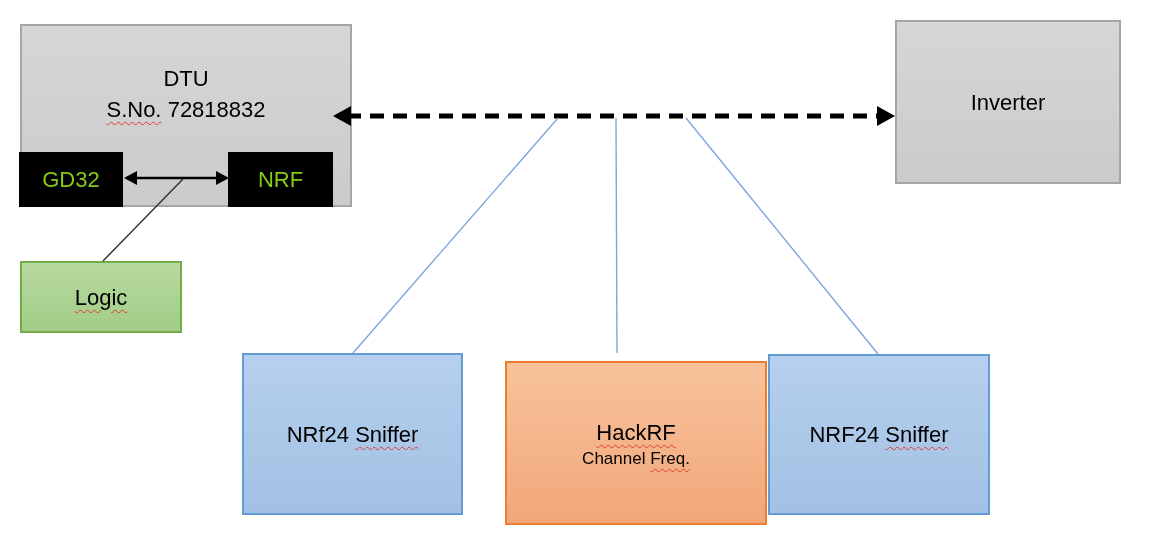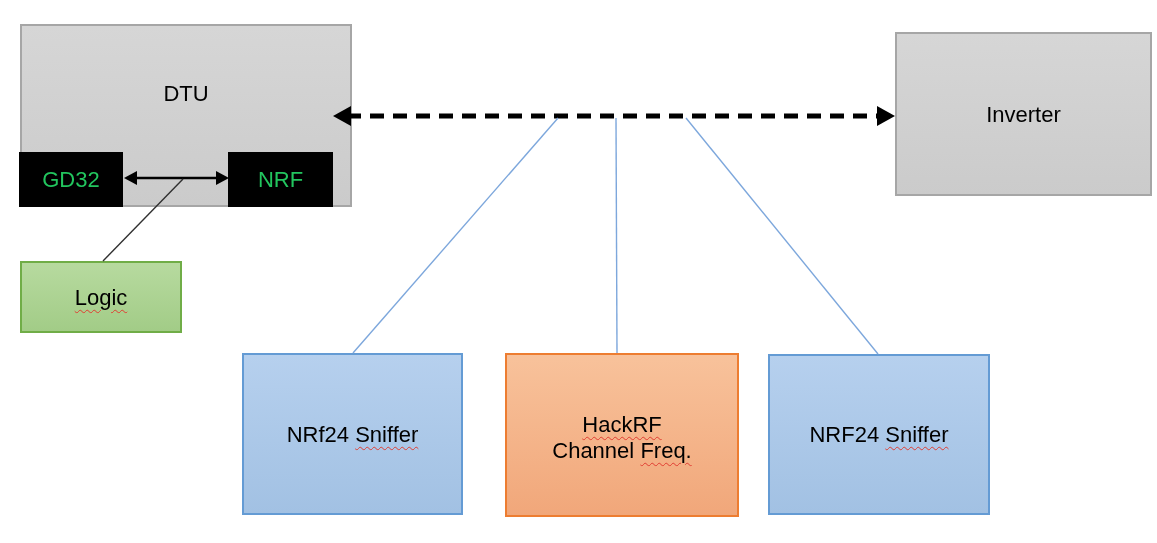--- a/index.html
+++ b/index.html
@@ -32,54 +32,54 @@
     font-size: 22px;
     line-height: 31px;
     z-index: 2;
   }
   .node.gray {
     background: linear-gradient(180deg, #d6d6d6 0%, #cbcbcb 100%);
     border: 2px solid #a6a6a6;
   }
   .node.black {
     background: #000000;
-    color: #22c55e;
+    color: #84cc16;
     z-index: 3;
   }
   .node.green {
     background: linear-gradient(180deg, #b7da9f 0%, #a2cc87 100%);
     border: 2px solid #70ad47;
   }
   .node.blue {
     background: linear-gradient(180deg, #b6d0ee 0%, #a2c1e3 100%);
     border: 2px solid #649bd4;
   }
   .node.orange {
     background: linear-gradient(180deg, #f8c29b 0%, #f1a77a 100%);
     border: 2px solid #ed7d31;
   }
-  .small { font-size: 22px; line-height: 22px; }
+  .small { font-size: 17px; line-height: 22px; }
   
   .sp {
     text-decoration-line: underline;
     text-decoration-style: wavy;
     text-decoration-color: #e03c31;
     text-decoration-thickness: 1px;
     text-underline-offset: 4px;
   }
   .gap { margin-left: 0.28em; }
 
   
   #node-dtu      { left: 20px;  top: 24px;  width: 332px; height: 183px; padding-bottom: 44px; }
   #node-gd32     { left: 19px;  top: 152px; width: 104px; height: 55px; }
   #node-nrf      { left: 228px; top: 152px; width: 105px; height: 55px; }
   #node-logic    { left: 20px;  top: 261px; width: 162px; height: 72px; }
-  #node-inverter { left: 895px; top: 32px;  width: 257px; height: 164px; gap: 14px; }
+  #node-inverter { left: 895px; top: 20px;  width: 226px; height: 164px; gap: 14px; }
   #node-sniffer1 { left: 242px; top: 353px; width: 221px; height: 162px; }
-  #node-hackrf   { left: 505px; top: 353px; width: 234px; height: 164px; justify-content: center; }
+  #node-hackrf   { left: 505px; top: 361px; width: 262px; height: 164px; justify-content: center; }
   #node-sniffer2 { left: 768px; top: 354px; width: 222px; height: 161px; }
 </style>
 </head>
 <body>
 
 <div class="stage">
 
   <svg class="connectors" viewBox="0 0 1157 543" xmlns="http://www.w3.org/2000/svg">
 
     <g>
@@ -104,20 +104,23 @@
     <g>
       <line x1="616" y1="118" x2="617" y2="353" stroke="#7da7dc" stroke-width="1.4"></line>
     </g>
     <g>
       <line x1="686" y1="118" x2="878" y2="354" stroke="#7da7dc" stroke-width="1.4"></line>
     </g>
   </svg>
 
   <div class="node gray" id="node-dtu">
     <div>DTU</div>
+    <div>
+      <span class="sp">S.No.</span><span class="gap">72818832</span>
+    </div>
   </div>
 
   <div class="node black" id="node-gd32">
     <div>GD32</div>
   </div>
 
   <div class="node green" id="node-logic">
     <div>
       <span class="sp">Logic</span>
     </div>

